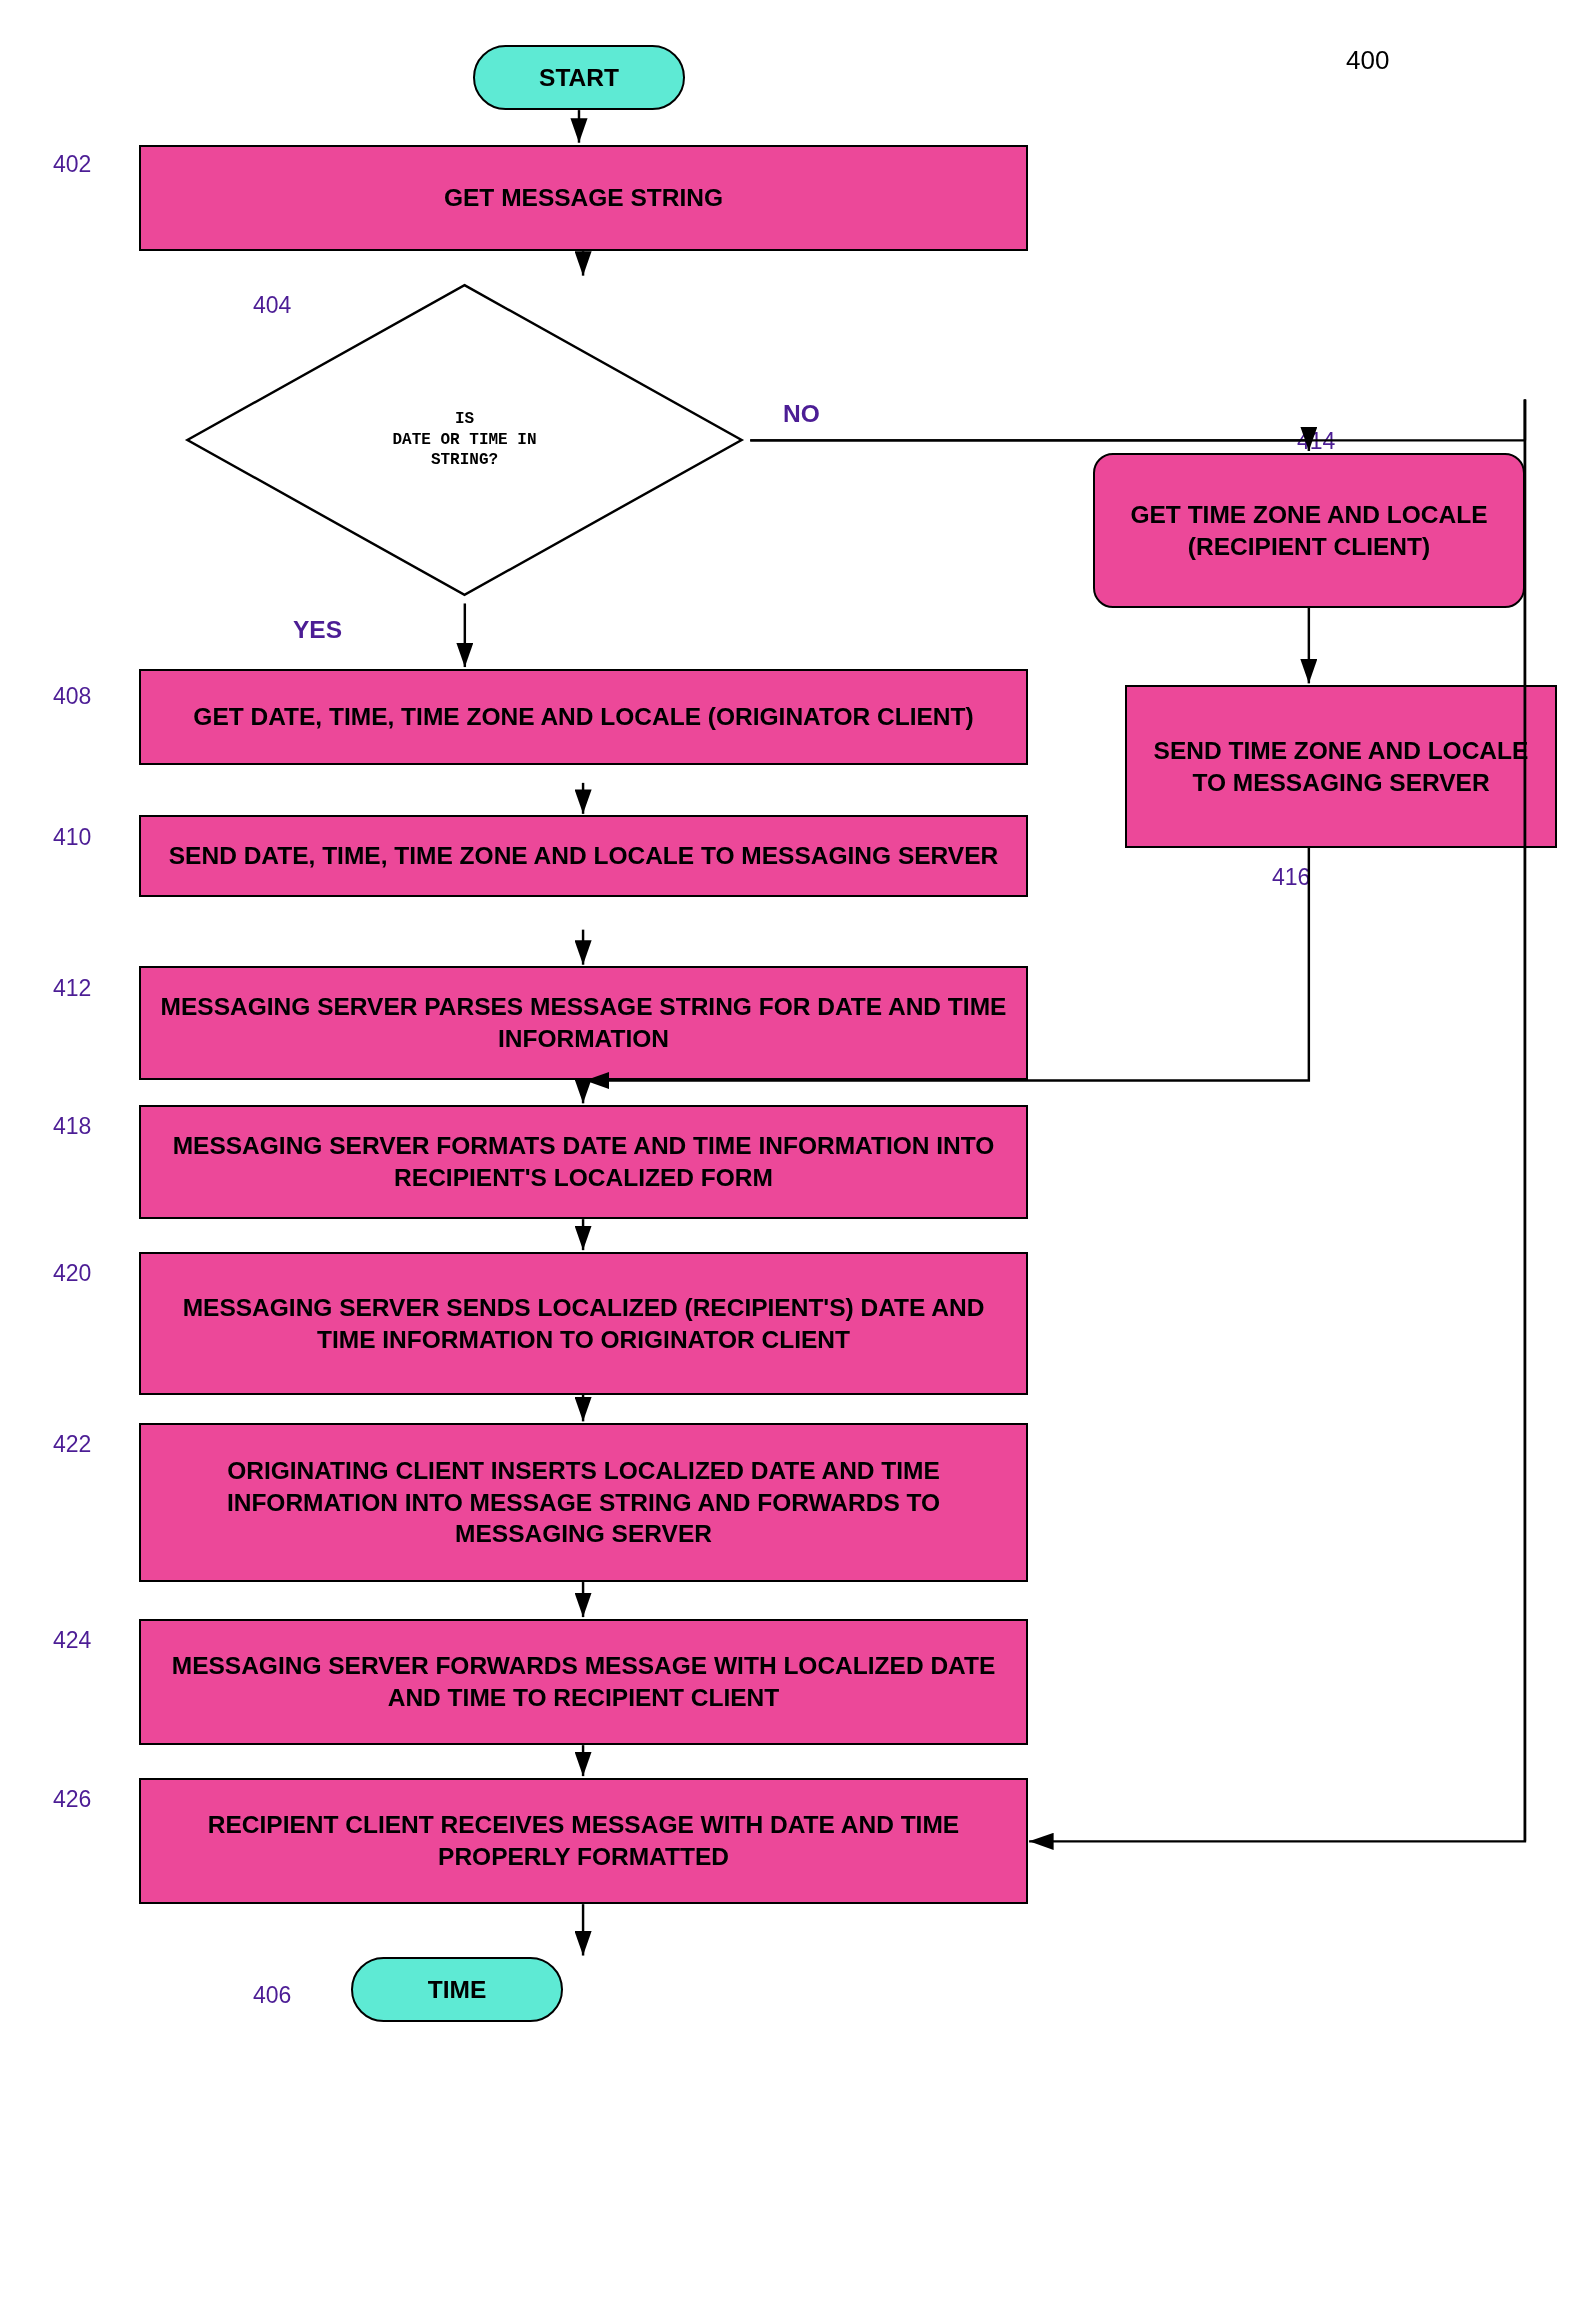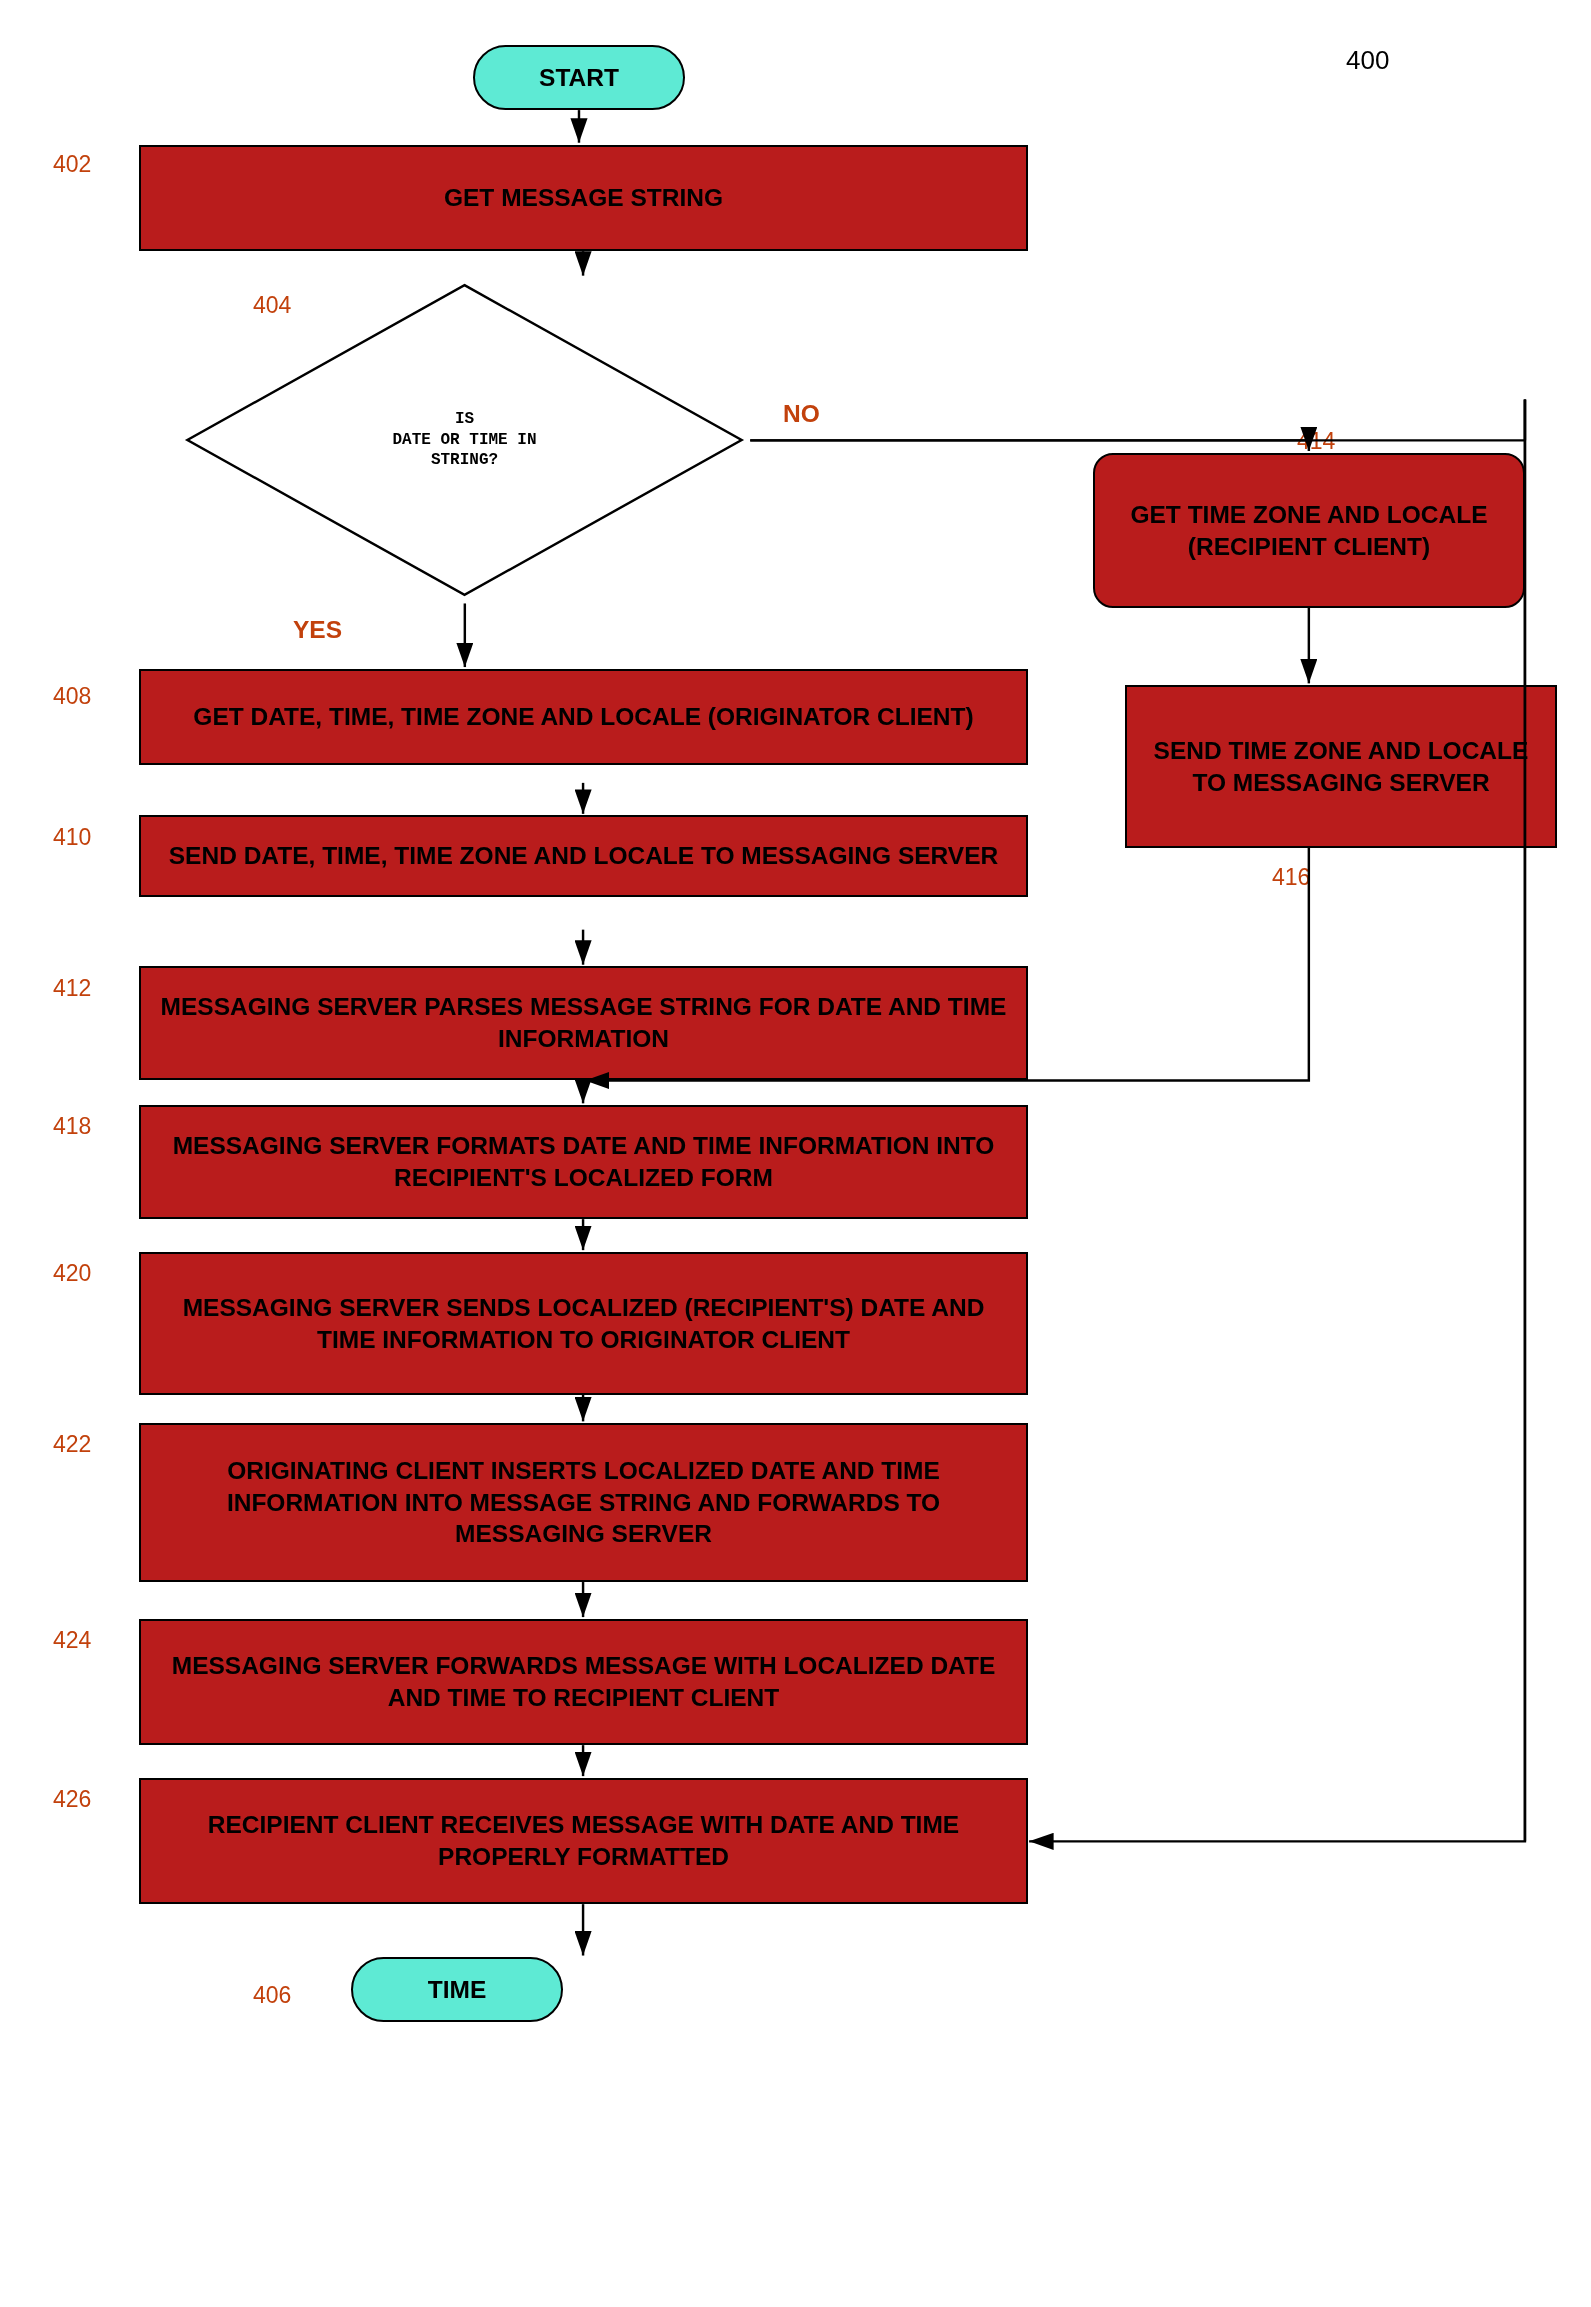--- a/index.html
+++ b/index.html
@@ -14,27 +14,27 @@
     .diagram-container {
       position: relative;
       width: 1591px;
       height: 2307px;
     }
     
     .ref-label {
       position: absolute;
       font-size: 23px;
       font-weight: normal;
-      color: #c2410c;
+      color: #4c1d95;
     }
     
     .flow-box {
       position: absolute;
       border: 2.4px solid #000;
-      background: #b91c1c;
+      background: #ec4899;
       display: flex;
       align-items: center;
       justify-content: center;
       text-align: center;
       font-size: 24.5px;
       font-weight: bold;
       padding: 8.2px 16.3px;
       line-height: 1.3;
     }
     

